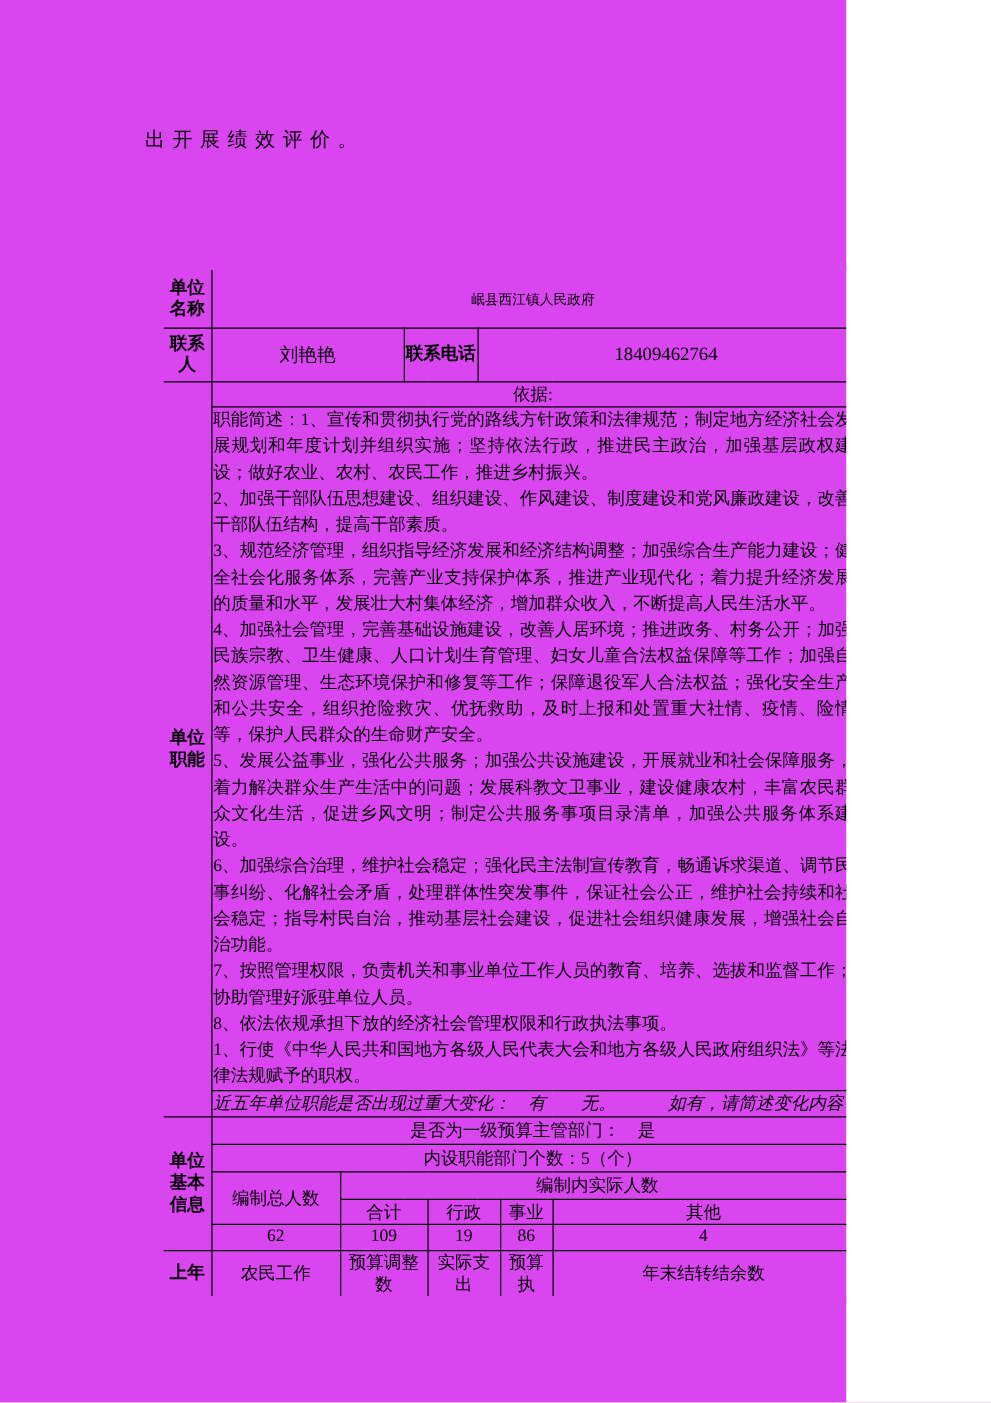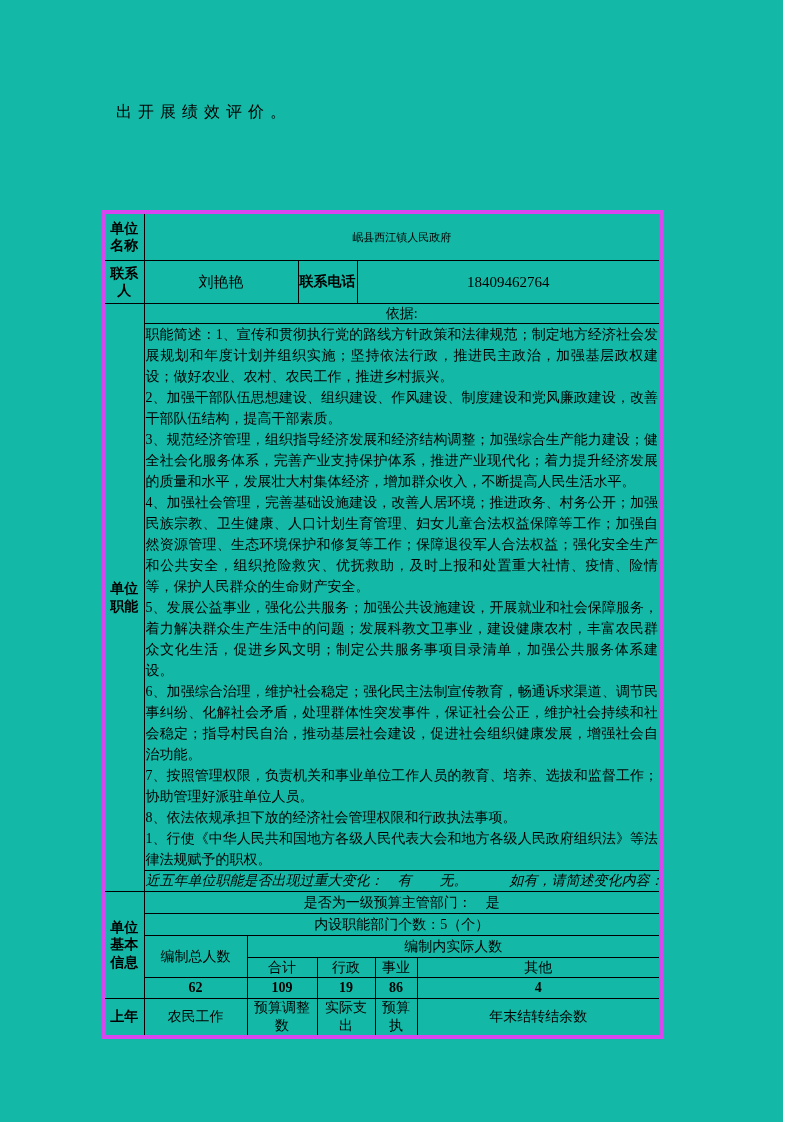--- a/index.html
+++ b/index.html
@@ -1,40 +1,40 @@
 <!DOCTYPE html>
 <html><head>
 <meta charset="utf-8">
 <style>
   html, body { margin: 0; padding: 0; background: #ffffff; }
   .page {
     position: relative;
-    width: 783px;
+    width: 677px;
     height: 1122px;
-    background: #14b8a6;
+    background: #d946ef;
     font-family: "Liberation Serif", "DejaVu Serif", serif;
     color: #000000;
     overflow: hidden;
   }
   .intro-text {
     position: absolute;
     left: 116px;
     top: 102px;
     font-size: 16px;
     letter-spacing: 6px;
     white-space: nowrap;
   }
   table.form {
     position: absolute;
-    left: 101px;
+    left: 125px;
     top: 210px;
     width: 558px;
     border-collapse: collapse;
     table-layout: fixed;
-    border: 4px solid #d946ef;
+    border: 6px solid #d946ef;
   }
   table.form td {
     border: 1px solid #000;
     padding: 0 1px;
     font-size: 14px;
     vertical-align: middle;
     text-align: center;
     overflow: hidden;
   }
   td.hdr { font-weight: bold; font-size: 15px; line-height: 1.25; }
@@ -48,21 +48,21 @@
   td.change-row { text-align: left; font-size: 14px; white-space: nowrap; font-style: italic; }
   td.center-line { font-size: 14px; }
   .r1 td { height: 46px; }
   .r2 td { height: 42px; }
   .r3 td { height: 19px; }
   .r5 td { height: 20px; }
   .r6 td { height: 21px; }
   .r7 td { height: 21px; }
   .r8 td { height: 21px; }
   .r9 td { height: 19px; }
-  .r10 td { height: 20px; font-weight: bold; }
+  .r10 td { height: 20px; }
   .r11 td { height: 24px; }
 </style>
 </head>
 <body>
 
 <div class="page">
 
   <div class="intro-text">出开展绩效评价。</div>
 
   <table class="form">

